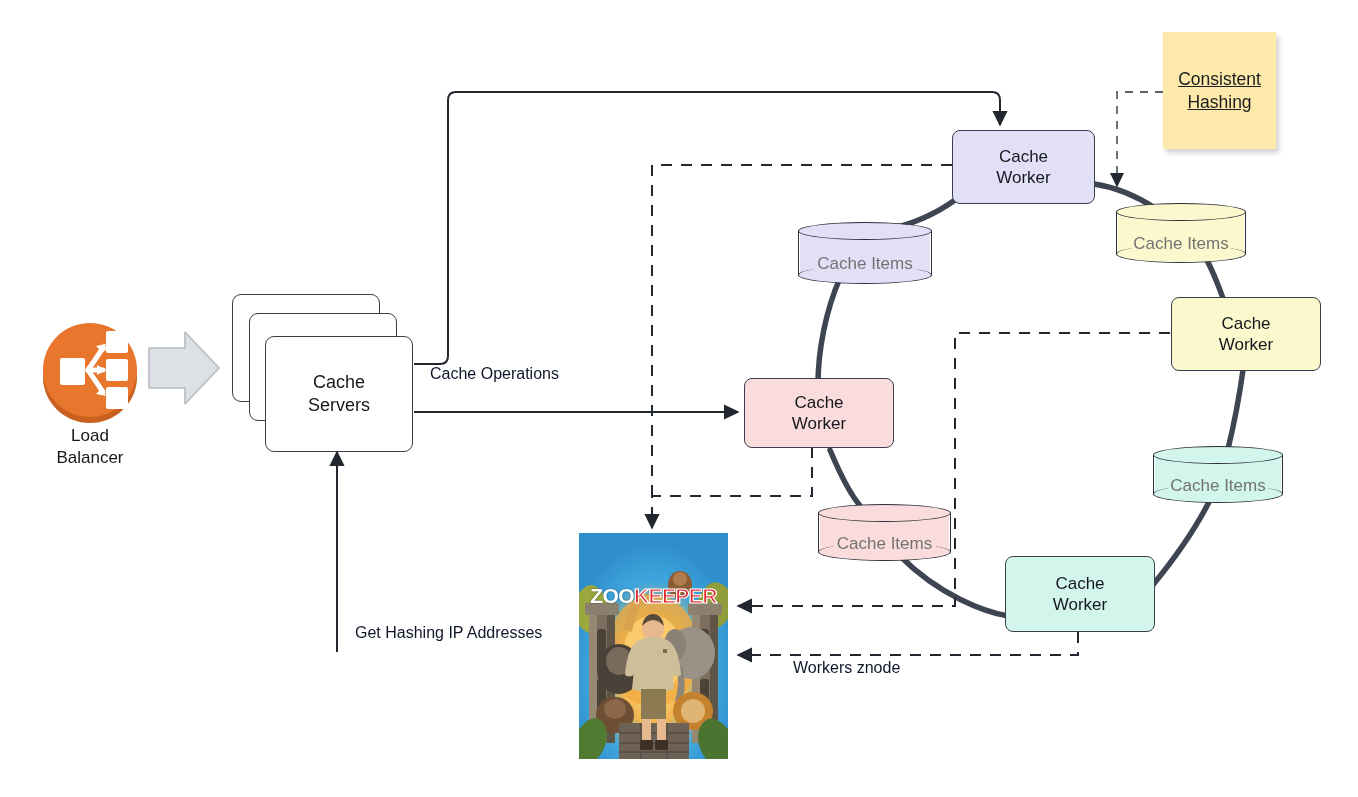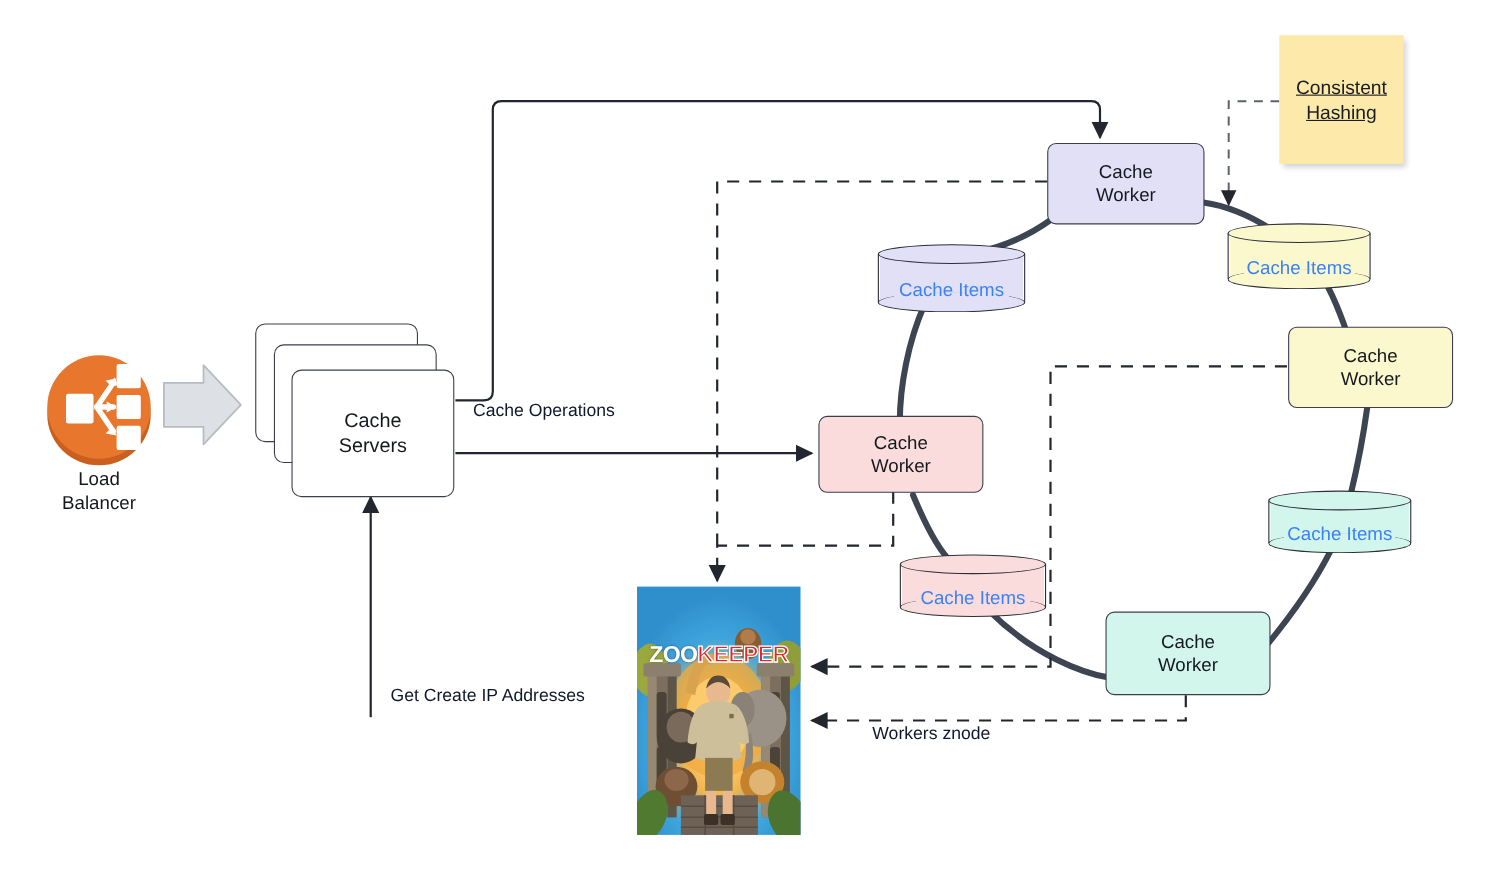--- a/index.html
+++ b/index.html
@@ -9,21 +9,21 @@
   .node{position:absolute;box-sizing:border-box;border:1.6px solid #3a3f4b;border-radius:8px;
         display:flex;align-items:center;justify-content:center;text-align:center;
         font-size:17px;line-height:1.25;color:#15181d;white-space:pre-line;}
   .cyl{position:absolute;box-sizing:border-box;}
   .cyl .body{position:absolute;left:0;right:0;top:9px;bottom:9px;border-left:1.6px solid #2b2f38;
              border-right:1.6px solid #2b2f38;}
   .cyl .top{position:absolute;left:0;right:0;top:0;height:18px;border:1.6px solid #2b2f38;border-radius:50%;box-sizing:border-box;}
   .cyl .bot{position:absolute;left:0;right:0;bottom:0;height:18px;border:1.6px solid #2b2f38;border-radius:50%;box-sizing:border-box;border-top:none;}
   .cyl .cap{position:absolute;left:1.6px;right:1.6px;top:9px;bottom:9px;}
   .cyl .lbl{position:absolute;left:0;right:0;top:0;bottom:0;display:flex;align-items:center;
-            justify-content:center;font-size:17px;color:#3b82f6;margin-top:22px;}
+            justify-content:center;font-size:17px;color:#737373;margin-top:22px;}
   .srvstack{position:absolute;}
   .srv{position:absolute;box-sizing:border-box;background:#fff;border:1.6px solid #3a3f4b;border-radius:9px;}
   .srvtxt{position:absolute;display:flex;align-items:center;justify-content:center;text-align:center;
           font-size:18px;line-height:1.3;color:#15181d;white-space:pre-line;}
   .lbl-bold{position:absolute;font-size:16px;font-weight:normal;color:#0f172a;white-space:nowrap;}
   .note{position:absolute;box-sizing:border-box;background:#fde9a9;
         display:flex;align-items:center;justify-content:center;text-align:center;
         font-size:17.5px;line-height:1.3;color:#1a1d22;white-space:pre-line;
         box-shadow:3px 4px 5px rgba(0,0,0,0.18);text-decoration:underline;}
   .lb-label{position:absolute;text-align:center;font-size:17px;line-height:1.3;color:#15181d;white-space:pre-line;}
@@ -263,17 +263,17 @@
     
     <div style="position:absolute;left:0;top:7px;width:149px;text-align:center;
                 font-family:'Liberation Sans',sans-serif;font-weight:bold;font-size:21px;
                 letter-spacing:-0.6px;line-height:1;margin-top:45px;">
       <span style="color:#ffffff;text-shadow:0 0 2px rgba(0,0,0,.5);">ZOO</span><span style="color:#e0252b;-webkit-text-stroke:1.2px #ffffff;">KEEPER</span>
     </div>
   </div>
 
   <div class="lbl-bold" style="left:430px;top:365px;">Cache Operations</div>
 
-  <div class="lbl-bold" style="left:355px;top:624px;">Get Create IP Addresses</div>
+  <div class="lbl-bold" style="left:355px;top:624px;">Get Hashing IP Addresses</div>
 
   <div class="lbl-bold" style="left:793px;top:659px;">Workers znode</div>
 
 </div>
 
 </body></html>

